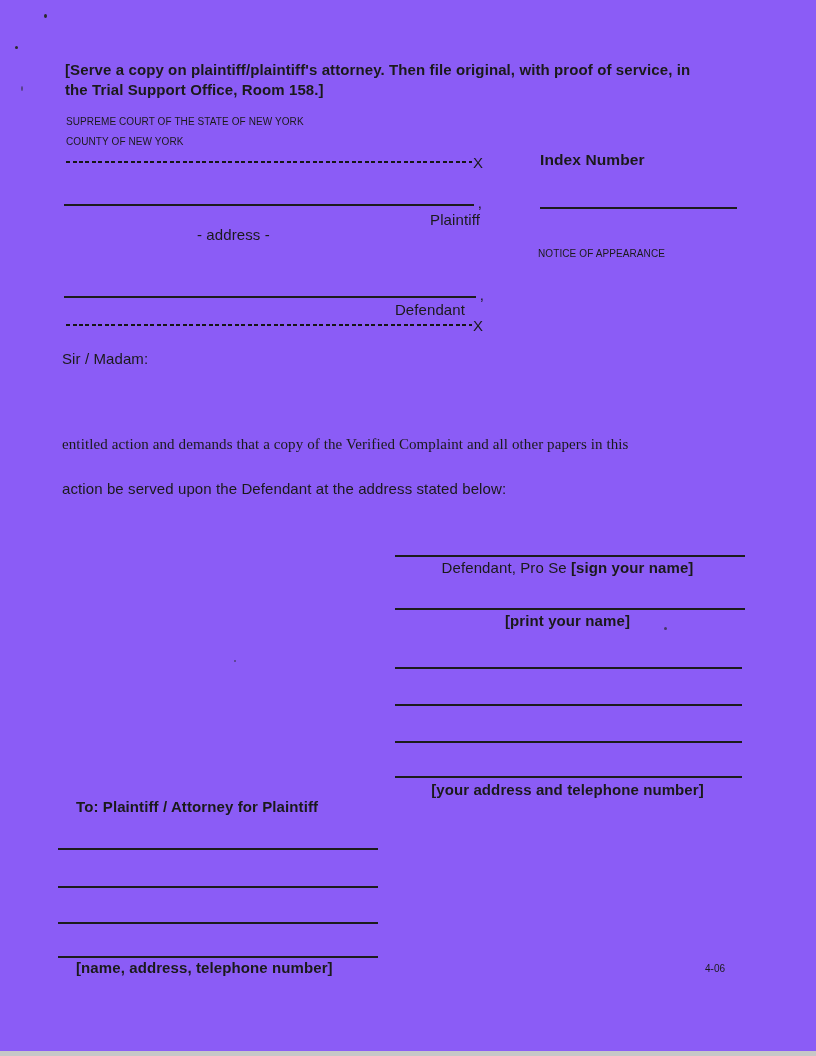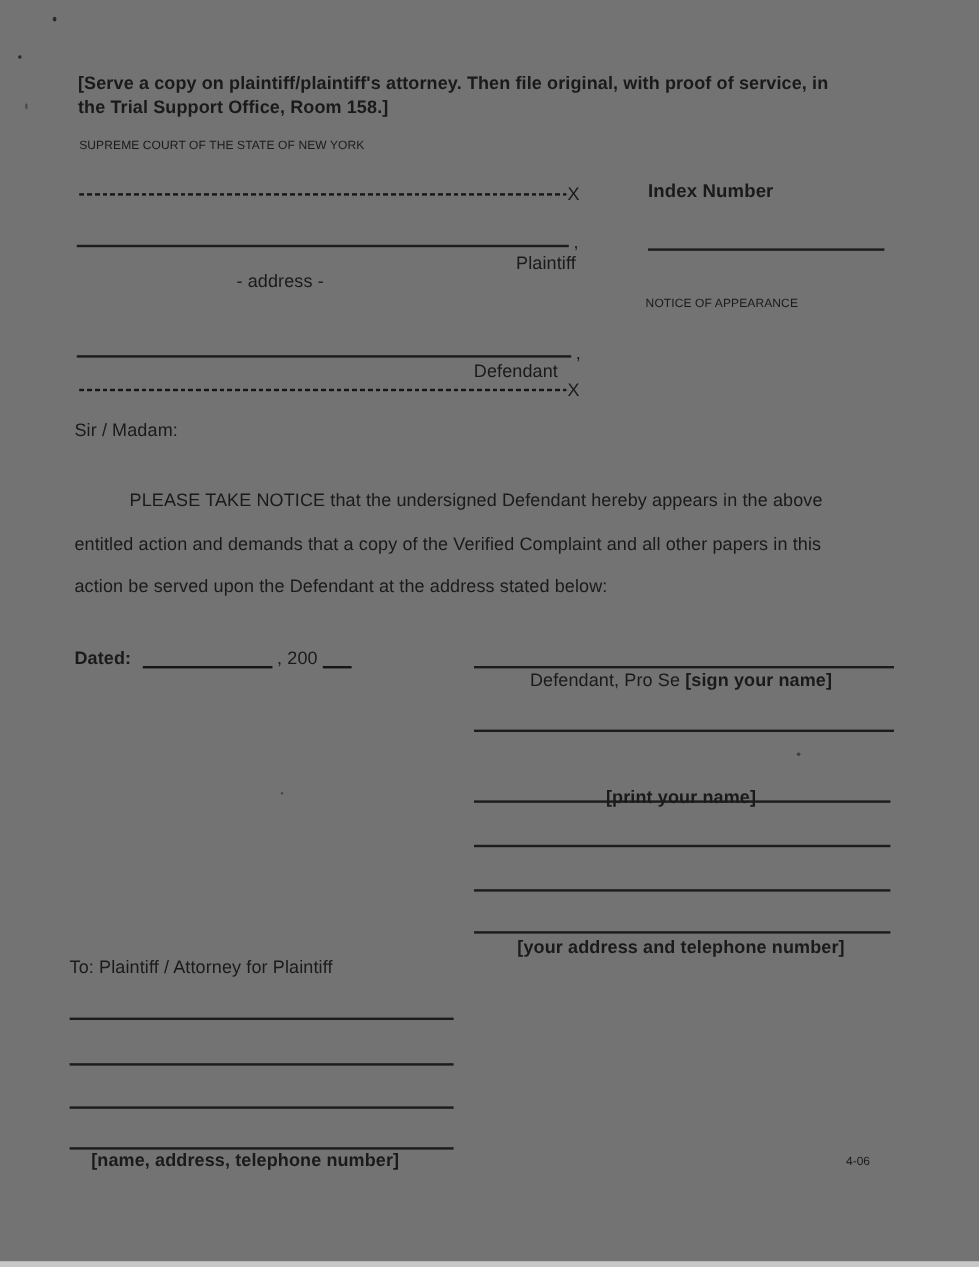--- a/index.html
+++ b/index.html
@@ -1,19 +1,19 @@
 <!DOCTYPE html>
 <html><head>
 <meta charset="utf-8">
 <style>
   html,body{margin:0;padding:0;background:#e8e8e8;}
   .page{
     position:relative;
     width:816px;height:1056px;
-    background:#737373;
+    background:#8b5cf6;
     font-family:"Liberation Sans","DejaVu Sans",sans-serif;
     color:#1a1a1a;
     overflow:hidden;
     margin:0 auto;
   }
   .abs{position:absolute;white-space:nowrap;}
   .txt{font-size:15px;line-height:20px;letter-spacing:0.1px;}
   .bold{font-weight:bold;}
   .caps{font-size:10px;}
   
@@ -52,20 +52,21 @@
   <div class="speck" style="left:44px;top:14px;width:3px;height:4px;"></div>
   <div class="speck" style="left:15px;top:46px;width:3px;height:3px;"></div>
   <div class="speck" style="left:21px;top:86px;width:2px;height:5px;opacity:.55;"></div>
   <div class="speck" style="left:234px;top:660px;width:2px;height:2px;opacity:.6;"></div>
   <div class="speck" style="left:664px;top:627px;width:3px;height:3px;opacity:.7;"></div>
 
   <div class="abs txt bold" style="left:65px;top:60px;">[Serve a copy on plaintiff/plaintiff's attorney. Then file original, with proof of service, in</div>
   <div class="abs txt bold" style="left:65px;top:80px;">the Trial Support Office, Room 158.]</div>
 
   <div class="abs txt caps" style="left:66px;top:112px;">SUPREME COURT OF THE STATE OF NEW YORK</div>
+  <div class="abs txt caps" style="left:66px;top:132px;">COUNTY OF NEW YORK</div>
 
   <div class="dashrow" style="left:66px;top:154px;">
     <span class="dashes" style="width:406px;"></span>
     <span class="xmark">X</span>
   </div>
 
   <div class="abs txt bold" style="left:540px;top:150px;font-size:15.5px;">Index Number</div>
   <div class="rule" style="left:540px;top:189px;width:197px;"></div>
 
   <div class="rule" style="left:64px;top:186px;width:410px;">
@@ -82,46 +83,39 @@
   </div>
   <div class="abs txt" style="left:385px;top:300px;width:80px;text-align:right;">Defendant</div>
 
   <div class="dashrow" style="left:66px;top:317px;">
     <span class="dashes" style="width:406px;"></span>
     <span class="xmark">X</span>
   </div>
 
   <div class="abs txt" style="left:62px;top:349px;">Sir / Madam:</div>
 
-  <div class="abs txt" style="left:108px;top:408px;">PLEASE TAKE NOTICE that the undersigned Defendant hereby appears in the above</div>
-  <div class="abs txt" style="left:62px;top:444px;">entitled action and demands that a copy of the Verified Complaint and all other papers in this</div>
+  <div class="abs txt" style="left:62px;top:434px;font-family:Liberation Serif, serif;">entitled action and demands that a copy of the Verified Complaint and all other papers in this</div>
   <div class="abs txt" style="left:62px;top:479px;">action be served upon the Defendant at the address stated below:</div>
 
-  <div class="abs txt" style="left:62px;top:539px;">
-    <span class="bold">Dated:</span>
-    <span class="fill-blank" style="width:108px;margin-left:5px;"></span>
-    <span>, 200</span>
-    <span class="fill-blank" style="width:24px;"></span>
-  </div>
 
   <div class="rule" style="left:395px;top:537px;width:350px;"></div>
   <div class="sigcol-label txt" style="left:395px;top:558px;width:345px;">
     <span>Defendant, Pro Se </span><span class="bold">[sign your name]</span>
   </div>
 
   <div class="rule" style="left:395px;top:590px;width:350px;"></div>
-  <div class="sigcol-label txt bold" style="left:395px;top:611px;width:345px;margin-top:44px;">[print your name]</div>
+  <div class="sigcol-label txt bold" style="left:395px;top:611px;width:345px;">[print your name]</div>
 
   <div class="rule" style="left:395px;top:649px;width:347px;"></div>
   <div class="rule" style="left:395px;top:686px;width:347px;"></div>
   <div class="rule" style="left:395px;top:723px;width:347px;"></div>
   <div class="rule" style="left:395px;top:758px;width:347px;"></div>
   <div class="sigcol-label txt bold" style="left:395px;top:780px;width:345px;">[your address and telephone number]</div>
 
-  <div class="abs txt" style="left:58px;top:797px;">To: Plaintiff / Attorney for Plaintiff</div>
+  <div class="abs txt" style="left:76px;top:797px;font-weight:bold;">To: Plaintiff / Attorney for Plaintiff</div>
 
   <div class="rule" style="left:58px;top:830px;width:320px;"></div>
   <div class="rule" style="left:58px;top:868px;width:320px;"></div>
   <div class="rule" style="left:58px;top:904px;width:320px;"></div>
   <div class="rule" style="left:58px;top:938px;width:320px;"></div>
   <div class="abs txt bold" style="left:76px;top:958px;">[name, address, telephone number]</div>
 
   <div class="abs" style="left:705px;top:963px;font-size:10px;">4-06</div>
 
   <div class="scan-edge"></div>

